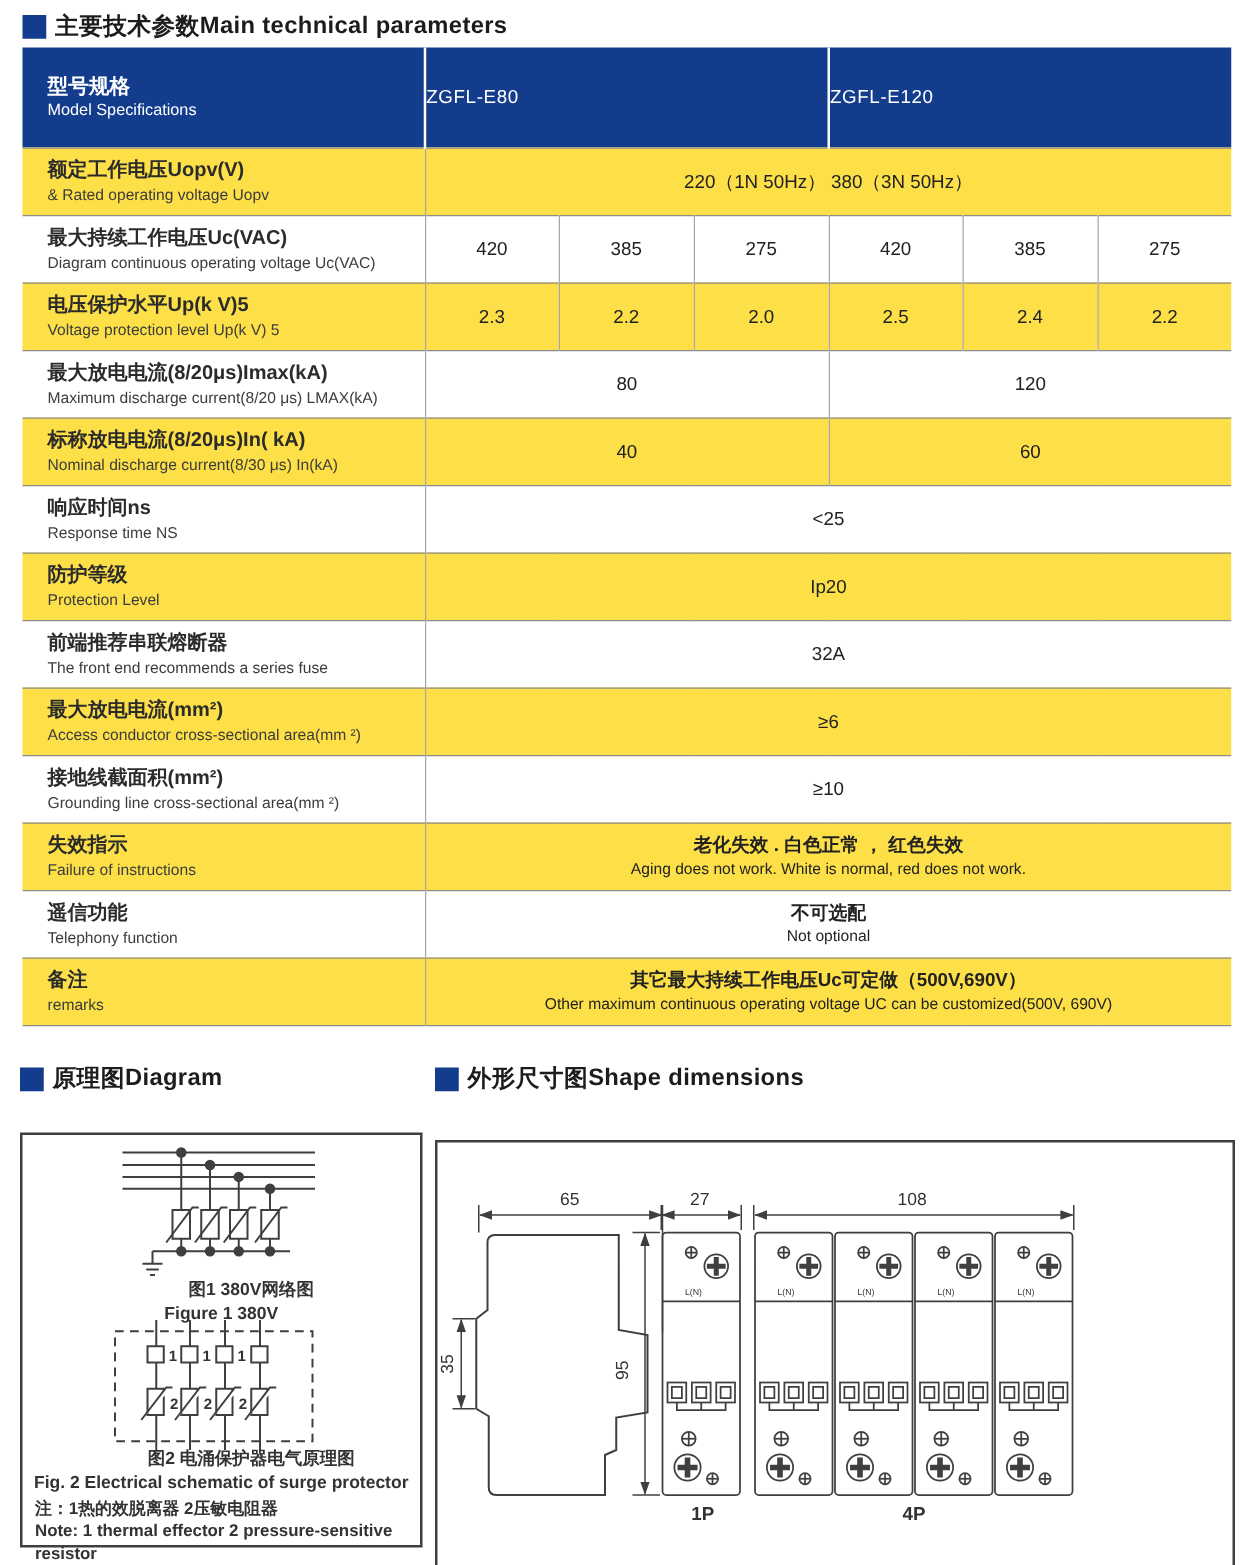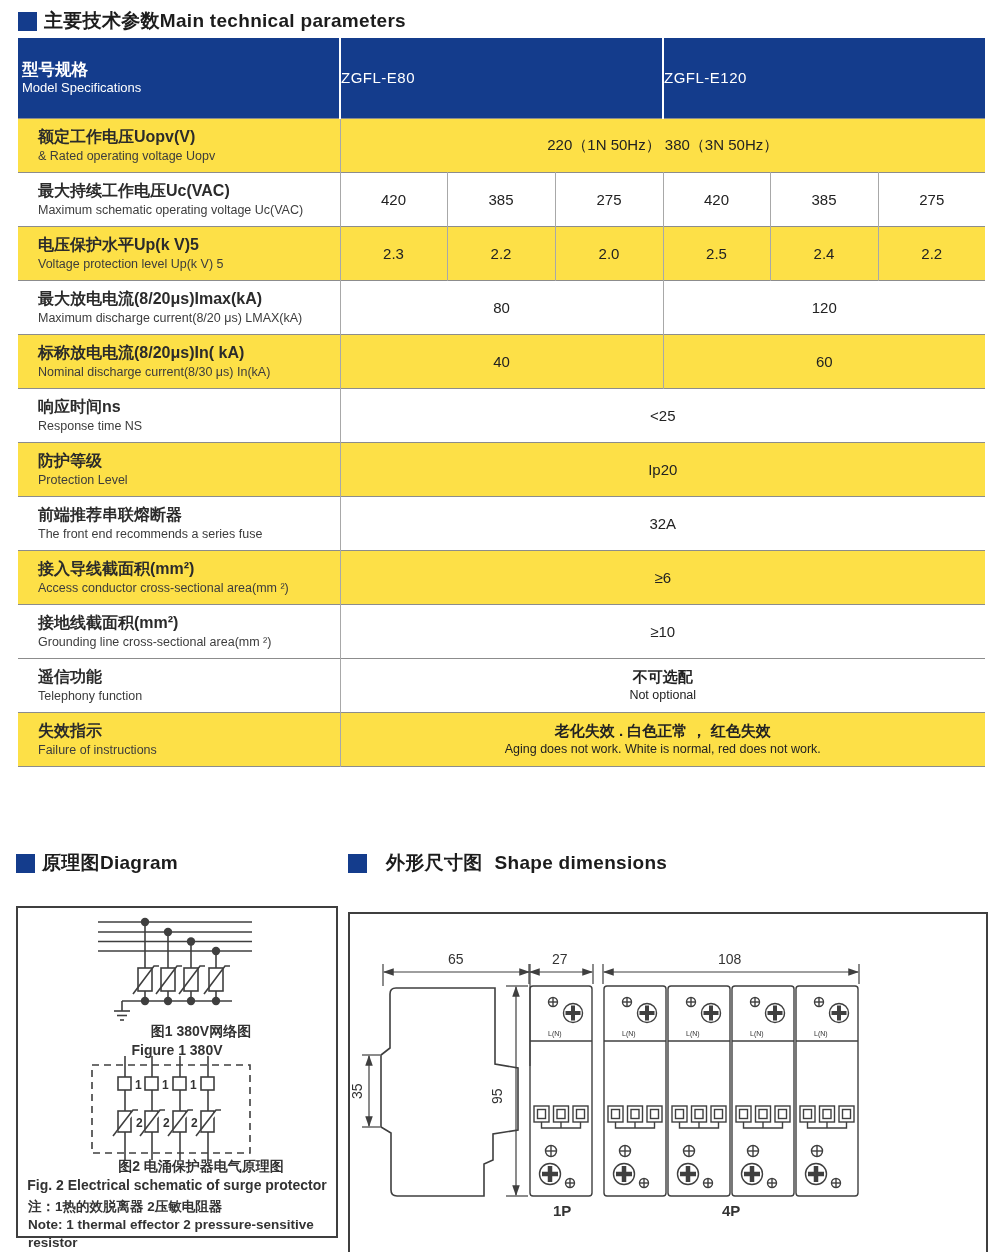--- a/index.html
+++ b/index.html
@@ -19,21 +19,21 @@
 
   
   table.spec {
     position:absolute; left:18px; top:38px; width:967px;
     border-collapse:collapse; table-layout:fixed;
   }
   table.spec td { vertical-align:middle; }
   tr.thead td {
     background:#143c8c; color:#fff; height:80px;
   }
-  tr.thead td.model { padding-left:4px; border-right:2px solid #fff; }
+  tr.thead td.model { padding-left:20px; border-right:2px solid #fff; }
   tr.thead td.colhead { text-align:left; font-size:15px; letter-spacing:0.5px; }
   tr.thead td.colhead.mid { border-right:2px solid #fff; }
   .zh-line { display:block; font-size:16px; font-weight:600; line-height:1.35; }
   .en-line { display:block; font-size:12.5px; font-weight:400; line-height:1.3; color:inherit; }
   tr.thead .zh-line { font-size:16.5px; }
   tr.thead .en-line { font-size:13px; }
 
   tr.data { height:54px; border-top:1px solid #8c8c8c; }
   tr.data:last-child { border-bottom:1px solid #8c8c8c; }
   tr.data.alt td { background:#fde047; }
@@ -98,21 +98,21 @@
     <td class="label">
       <span class="zh-line">额定工作电压Uopv(V)</span>
       <span class="en-line">&amp; Rated operating voltage Uopv</span>
     </td>
     <td class="val" colspan="6">220（1N 50Hz） 380（3N 50Hz）</td>
   </tr>
 
   <tr class="data">
     <td class="label">
       <span class="zh-line">最大持续工作电压Uc(VAC)</span>
-      <span class="en-line">Maximum schematic operating voltage Uc(VAC)</span>
+      <span class="en-line">Diagram continuous operating voltage Uc(VAC)</span>
     </td>
     <td class="val">420</td>
     <td class="val">385</td>
     <td class="val">275</td>
     <td class="val">420</td>
     <td class="val">385</td>
     <td class="val">275</td>
   </tr>
 
   <tr class="data alt">
@@ -165,65 +165,75 @@
   <tr class="data">
     <td class="label">
       <span class="zh-line">前端推荐串联熔断器</span>
       <span class="en-line">The front end recommends a series fuse</span>
     </td>
     <td class="val" colspan="6">32A</td>
   </tr>
 
   <tr class="data alt">
     <td class="label">
-      <span class="zh-line">接入导线截面积(mm²)</span>
+      <span class="zh-line">最大放电电流(mm²)</span>
       <span class="en-line">Access conductor cross-sectional area(mm ²)</span>
     </td>
     <td class="val" colspan="6">≥6</td>
   </tr>
 
   <tr class="data">
     <td class="label">
       <span class="zh-line">接地线截面积(mm²)</span>
       <span class="en-line">Grounding line cross-sectional area(mm ²)</span>
     </td>
     <td class="val" colspan="6">≥10</td>
+  </tr>
+
+  <tr class="data alt">
+    <td class="label">
+      <span class="zh-line">失效指示</span>
+      <span class="en-line">Failure of instructions</span>
+    </td>
+    <td class="val" colspan="6">
+      <span class="zh-line">老化失效 . 白色正常 ， 红色失效</span>
+      <span class="en-line">Aging does not work. White is normal, red does not work.</span>
+    </td>
   </tr>
 
   <tr class="data">
     <td class="label">
       <span class="zh-line">遥信功能</span>
       <span class="en-line">Telephony function</span>
     </td>
     <td class="val" colspan="6">
       <span class="zh-line">不可选配</span>
       <span class="en-line">Not optional</span>
     </td>
   </tr>
 
   <tr class="data alt">
     <td class="label">
-      <span class="zh-line">失效指示</span>
-      <span class="en-line">Failure of instructions</span>
+      <span class="zh-line">备注</span>
+      <span class="en-line">remarks</span>
     </td>
     <td class="val" colspan="6">
-      <span class="zh-line">老化失效 . 白色正常 ， 红色失效</span>
-      <span class="en-line">Aging does not work. White is normal, red does not work.</span>
-    </td>
-  </tr>
-
+      <span class="zh-line">其它最大持续工作电压Uc可定做（500V,690V）</span>
+      <span class="en-line">Other maximum continuous operating voltage UC can be customized(500V, 690V)</span>
+    </td>
+  </tr>
   </tbody>
 </table>
 
 <div class="section-title" style="left:16px; top:850px;">
   <span class="bullet"></span>
   <span class="zh">原理图</span>
     <span class="en">Diagram</span>
 </div>
-<div class="section-title" style="left:348px; top:850px;gap:12px;">
+<div class="section-title" style="left:348px; top:850px;">
   <span class="bullet"></span>
   <span class="zh">外形尺寸图</span>
     <span class="en">Shape dimensions</span>
 </div>
 
 <div class="diagram-box">
   <svg width="318" height="328" viewBox="0 0 318 328">
     <g stroke="#3f3f3f" stroke-width="1.6" fill="none">
 
       <line x1="80" y1="14" x2="234" y2="14"></line>

